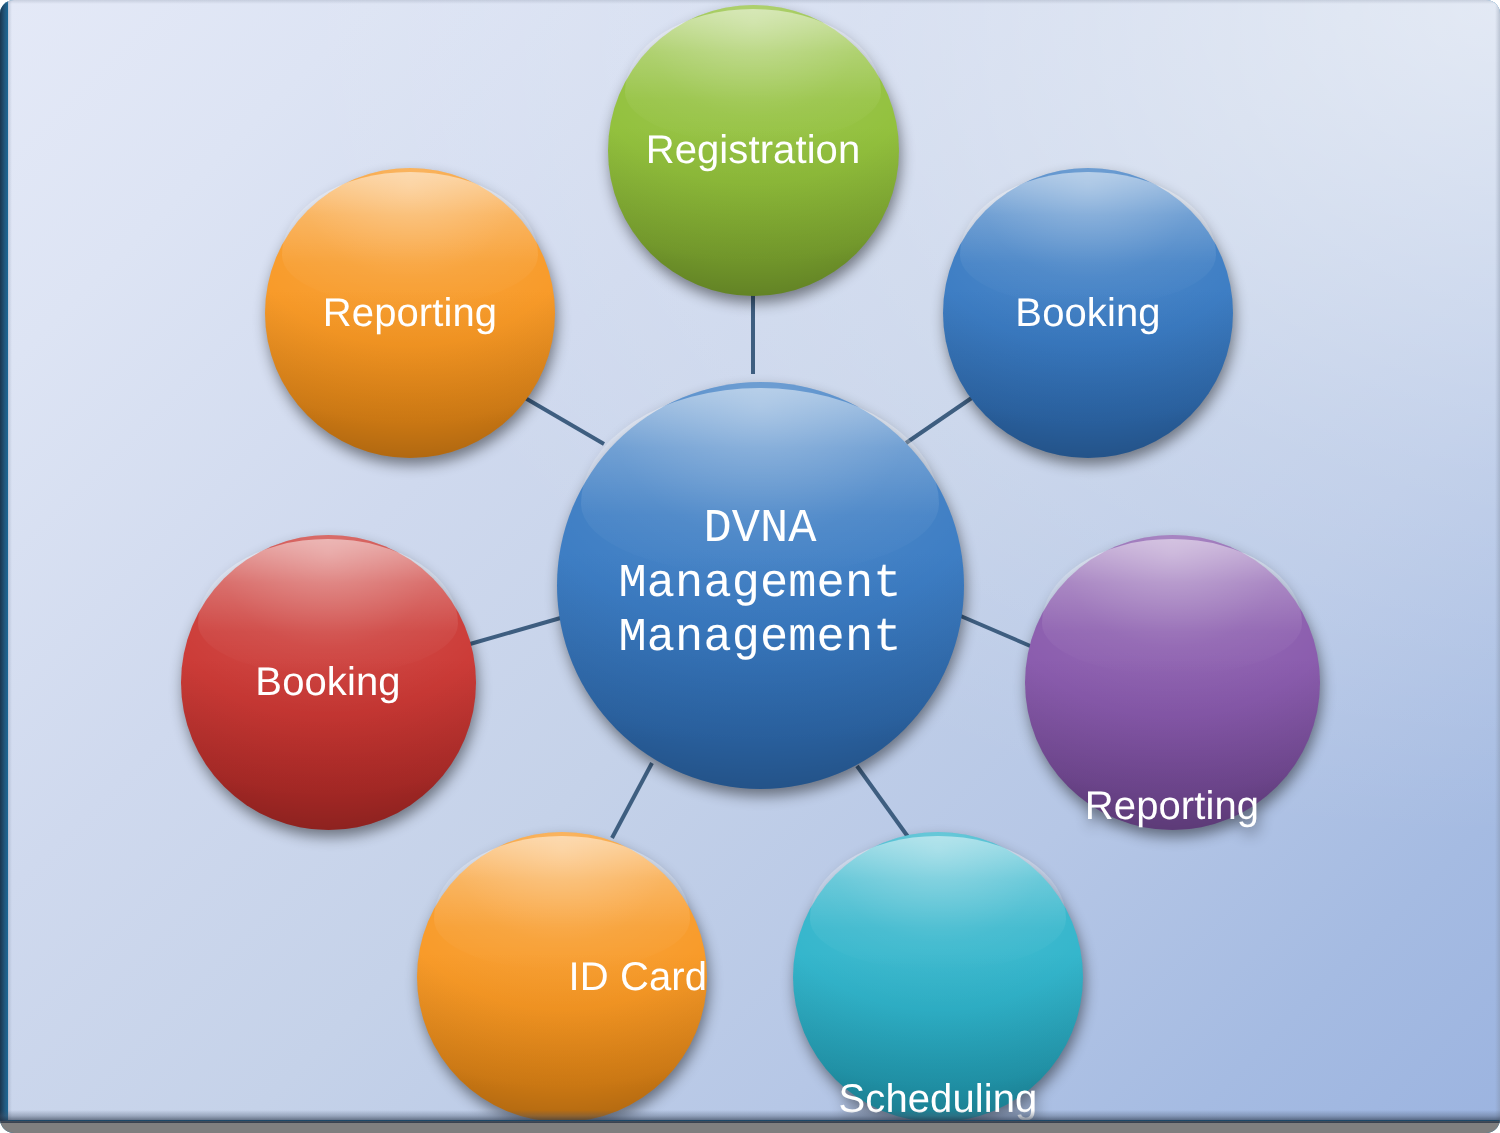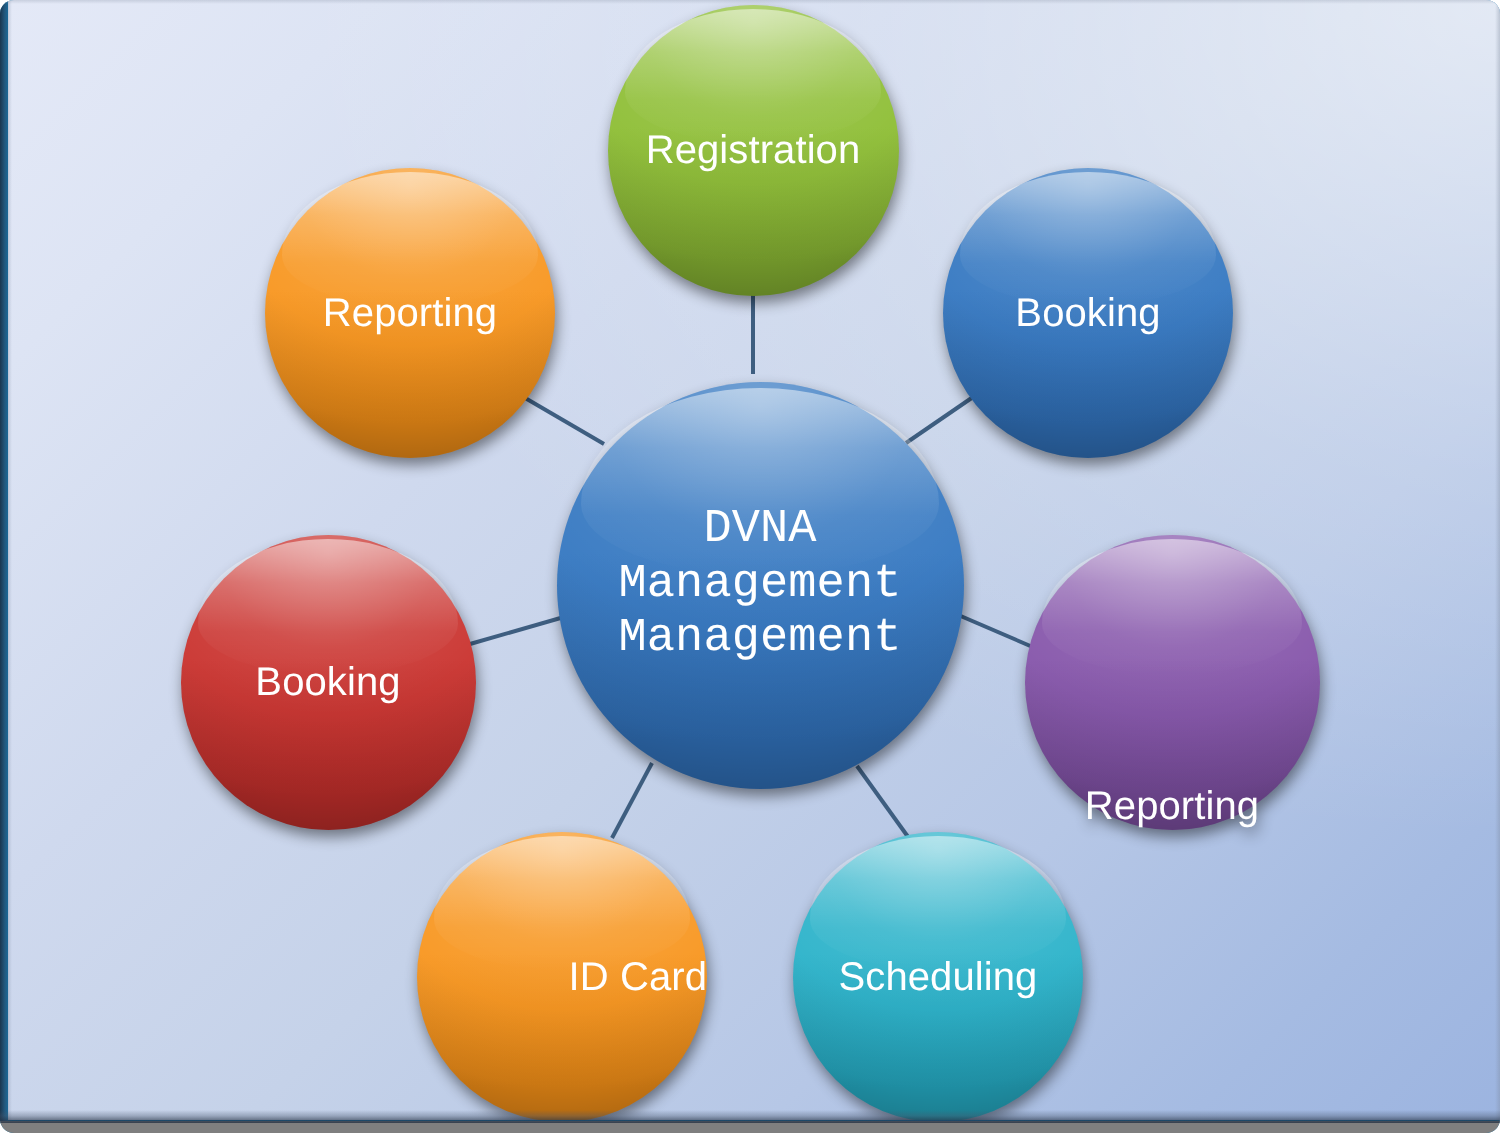--- a/index.html
+++ b/index.html
@@ -199,21 +199,21 @@
       <div class="gloss"></div>
       <div class="label">Booking</div>
     </div>
 
     <div class="node node-satellite drop" id="node-reporting" style="left: 1016.5px; top: 534.5px; width: 295px; height: 295px; background: linear-gradient(rgb(139, 93, 174) 0%, rgb(139, 93, 174) 42%, rgb(117, 74, 151) 88%, rgb(117, 74, 151) 100%); align-items: flex-end;">
       <div class="shade"></div>
       <div class="gloss"></div>
       <div class="label">Reporting</div>
     </div>
 
-    <div class="node node-satellite drop" id="node-scheduling" style="left: 785px; top: 832px; width: 290px; height: 290px; background: linear-gradient(rgb(53, 182, 204) 0%, rgb(53, 182, 204) 42%, rgb(34, 158, 181) 88%, rgb(34, 158, 181) 100%);">
+    <div class="node node-satellite drop" id="node-scheduling" style="left: 785px; top: 832px; width: 290px; height: 290px; background: linear-gradient(rgb(53, 182, 204) 0%, rgb(53, 182, 204) 42%, rgb(34, 158, 181) 88%, rgb(34, 158, 181) 100%); align-items: flex-end;">
       <div class="shade"></div>
       <div class="gloss"></div>
       <div class="label">Scheduling</div>
     </div>
 
     <div class="node node-satellite drop" id="node-idcard" style="left: 409px; top: 832px; width: 290px; height: 290px; background: linear-gradient(rgb(248, 155, 42) 0%, rgb(248, 155, 42) 42%, rgb(224, 132, 21) 88%, rgb(224, 132, 21) 100%); justify-content: flex-end;">
       <div class="shade"></div>
       <div class="gloss"></div>
       <div class="label">ID Card</div>
     </div>

